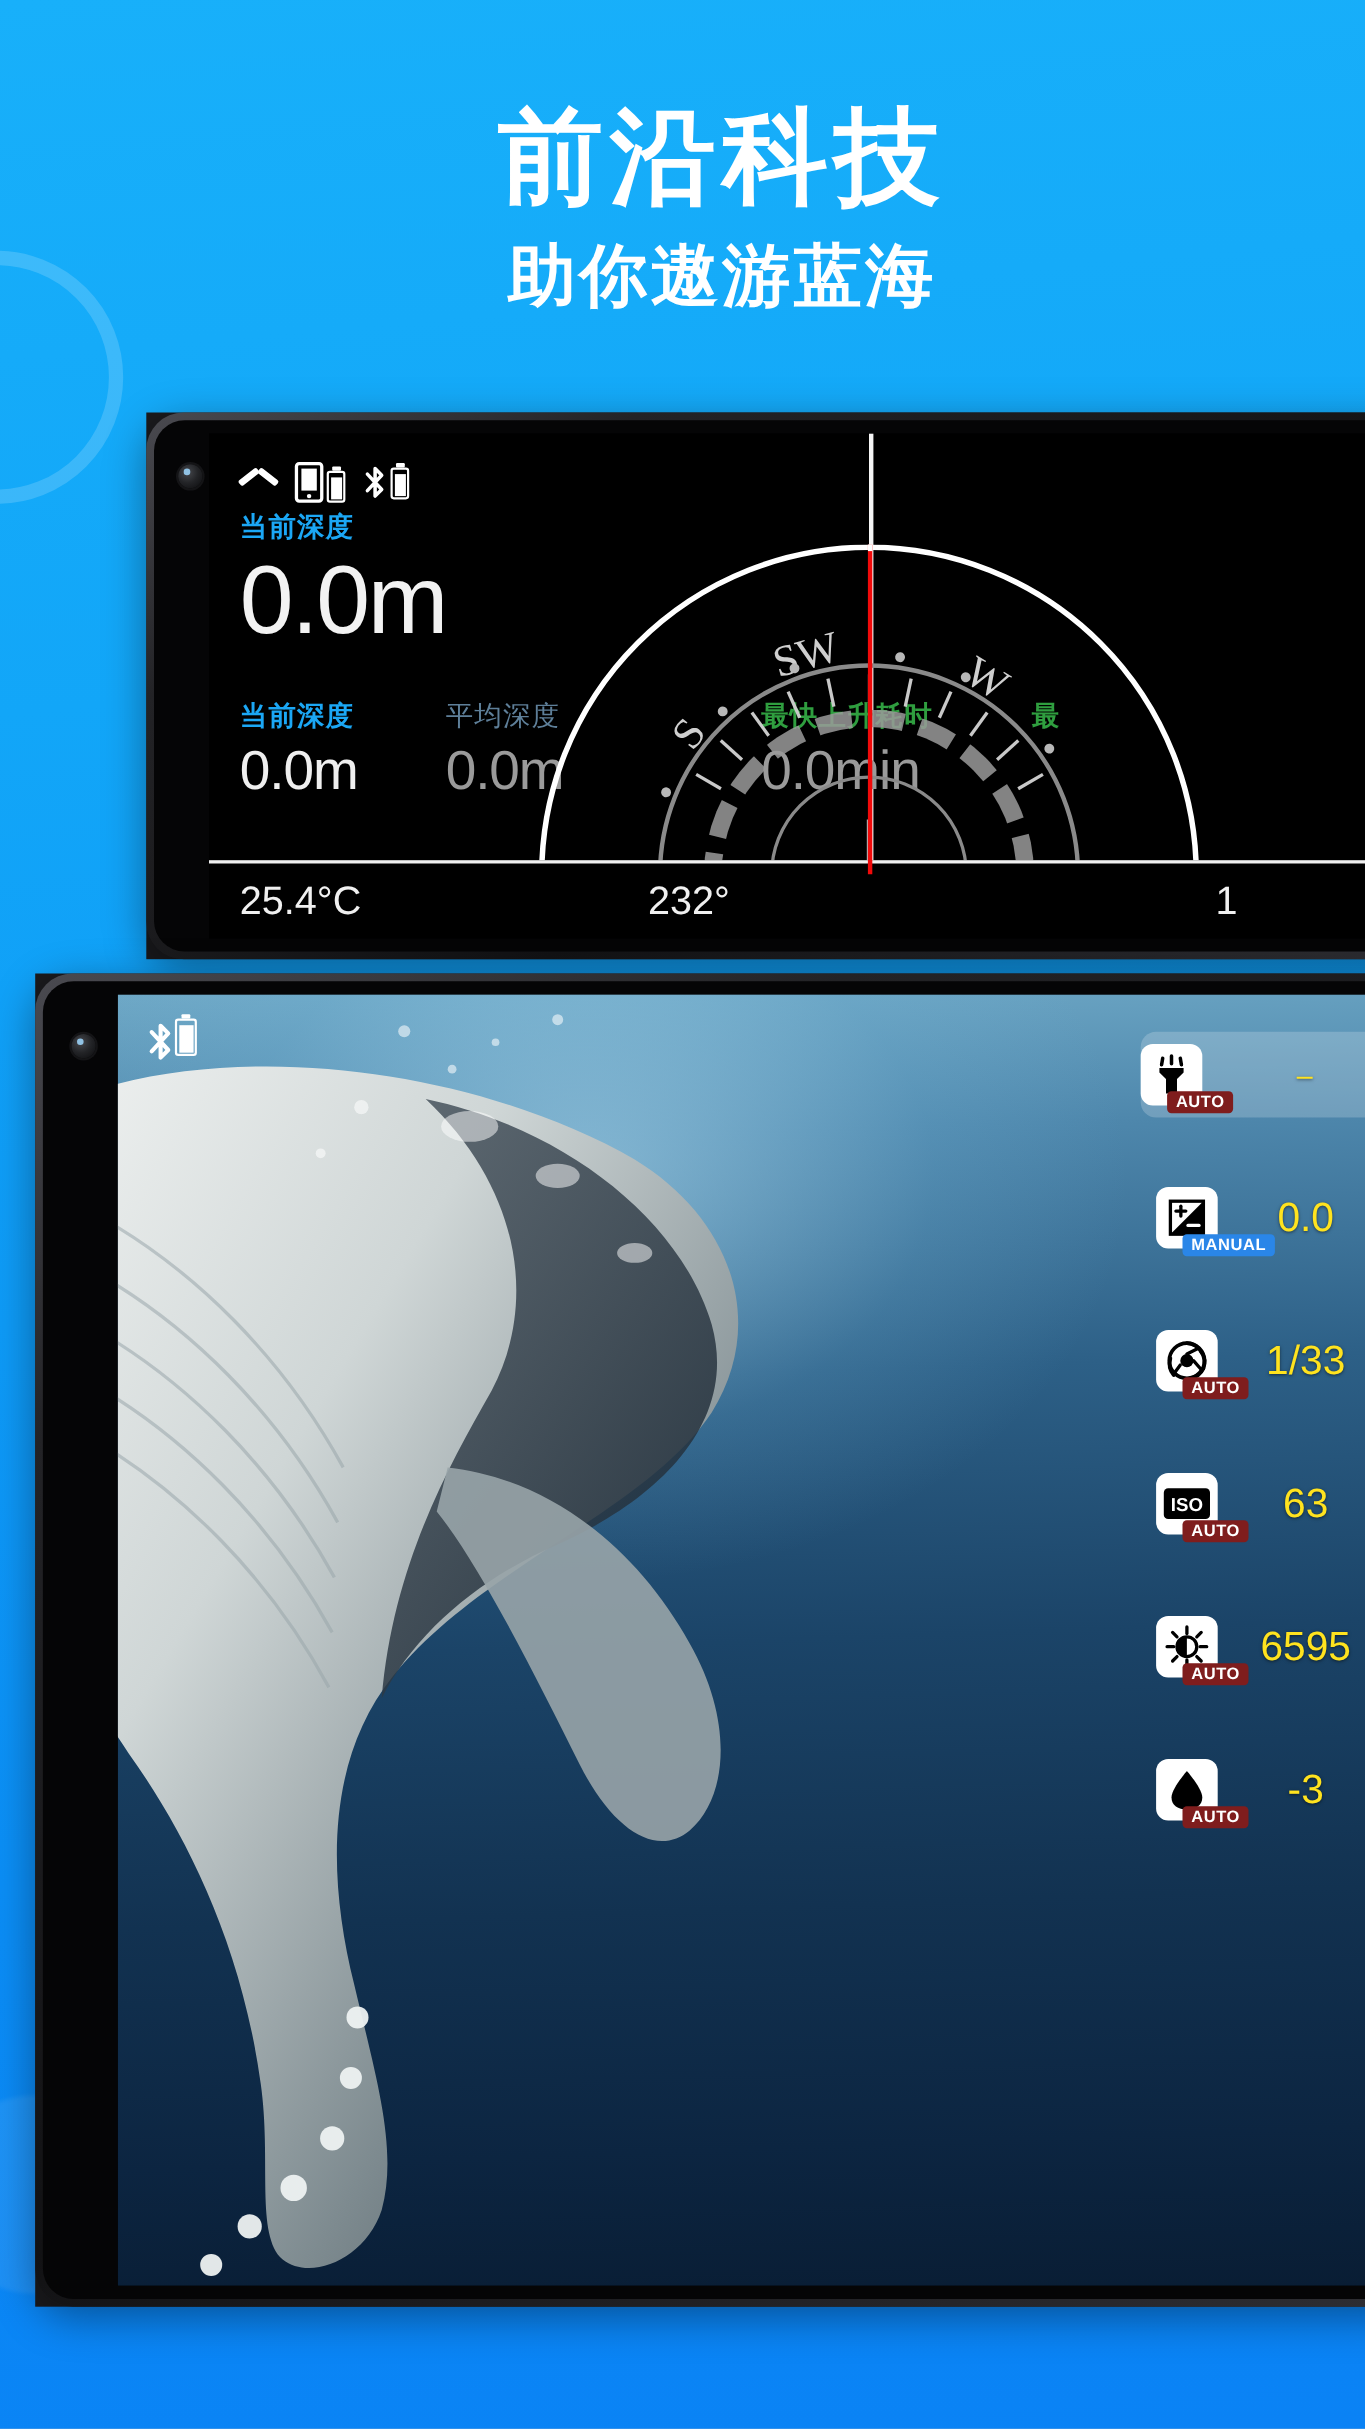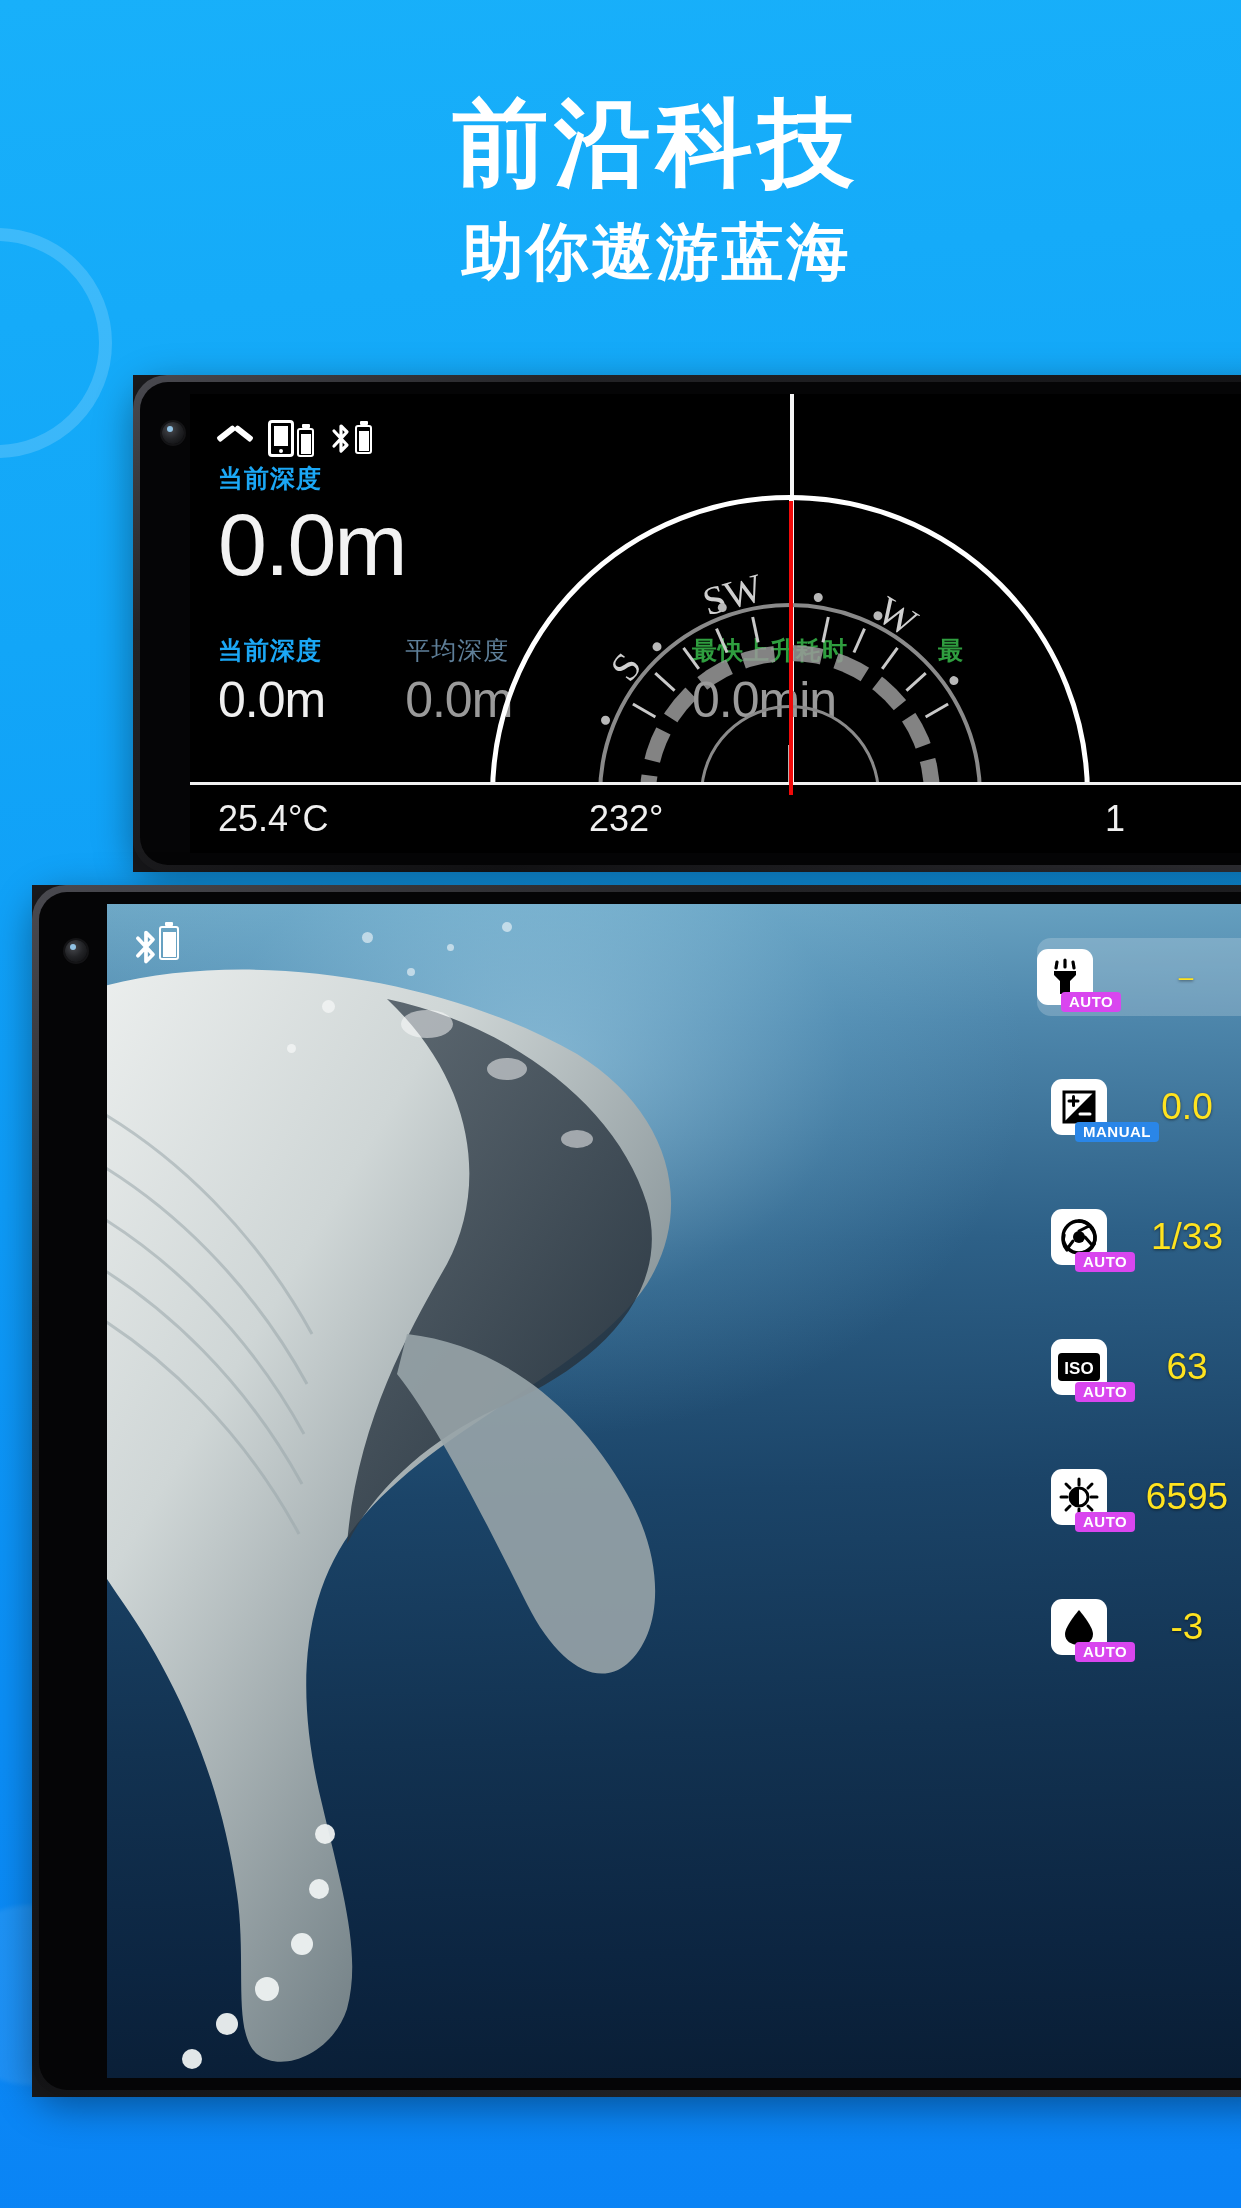--- a/index.html
+++ b/index.html
@@ -179,21 +179,21 @@
   }
   .ic-tile{
     width:56px;height:56px;border-radius:11px;background:#fff;position:relative;flex:0 0 auto;
     display:flex;align-items:center;justify-content:center;
   }
   .ic-tile svg{display:block;}
   .badge{
     position:absolute;left:24px;bottom:-7px;padding:2px 8px 3px;border-radius:4px;
     color:#fff;font-size:15px;font-weight:bold;letter-spacing:.5px;line-height:1;white-space:nowrap;
   }
-  .badge.auto{background:#d946ef;}
+  .badge.auto{background:#7f1d1d;}
   .badge.manual{background:#2a86e8;}
   .cam-val{
     flex:1;text-align:center;color:#ffe31f;font-size:37px;font-weight:400;
     text-shadow:0 1px 3px rgba(0,0,0,.55);padding-right:6px;
   }
   .cam-val.dash{font-size:26px;letter-spacing:0;}
 </style>
 </head>
 <body>
 

